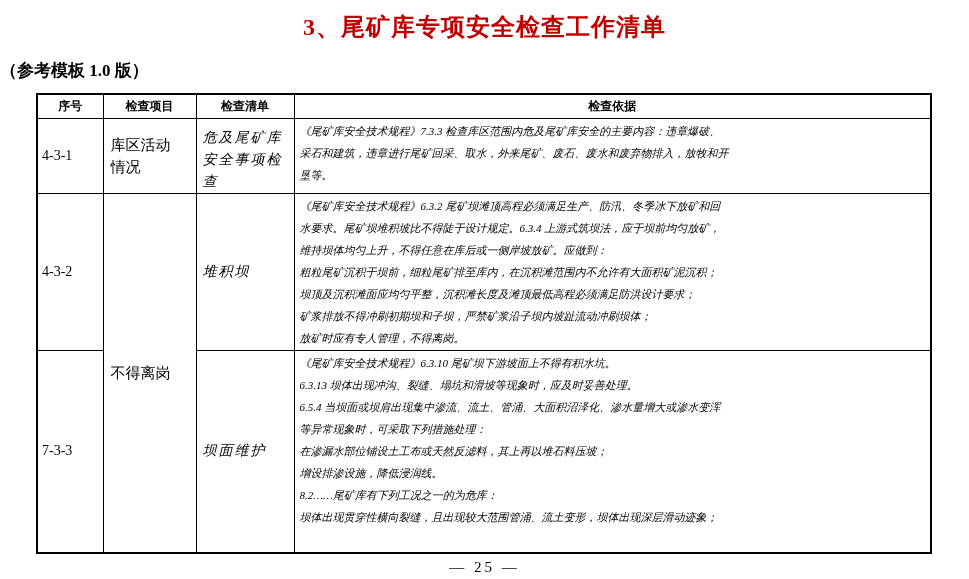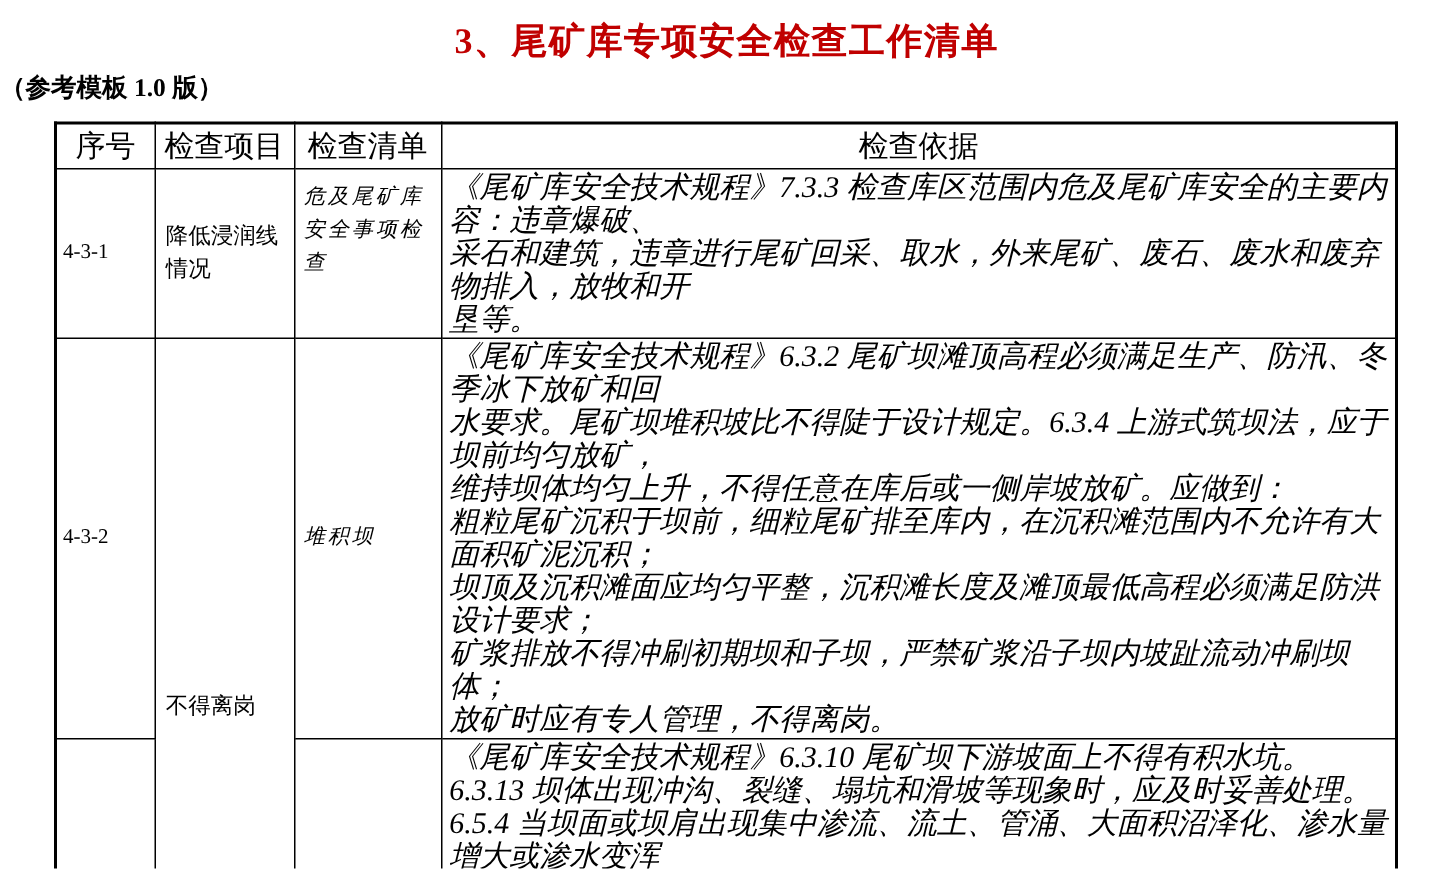--- a/index.html
+++ b/index.html
@@ -2,21 +2,21 @@
 <html lang="zh"><head>
 <meta charset="utf-8">
 <style>
   html,body{margin:0;padding:0;}
   body{
     width:969px;height:579px;overflow:hidden;background:#ffffff;
     font-family:"Liberation Serif","DejaVu Serif",serif;
     color:#000;
   }
   .doc-title{
-    margin:11px 0 4px 0;
+    margin:11px 0 16px 0;
     text-align:center;
     font-size:24px;
     font-weight:bold;
     color:#c00000;
     letter-spacing:1px;
   }
   .doc-subtitle{
     margin:0 0 11px 0;
     text-align:left;
     font-size:17px;
@@ -29,22 +29,22 @@
     margin-left:36px;
     width:894px;
     border:2px solid #000;
   }
   .checklist-table th,.checklist-table td{
     border:1px solid #000;
     padding:0 4px;
     vertical-align:middle;
   }
   .checklist-table th{
-    font-size:20px;
-    font-weight:normal;
+    font-size:12px;
+    font-weight:bold;
     text-align:center;
     height:21px;
     padding:1px 2px;
   }
   td.seq{
     text-align:left;
     font-size:14px;
     font-family:"Liberation Serif","DejaVu Serif",serif;
   }
   td.item{
@@ -57,21 +57,21 @@
   td.checklist{
     font-style:italic;
     font-size:14px;
     line-height:22px;
     padding-left:6px;
     letter-spacing:2px;
     white-space:pre-line;
   }
   td.basis{
     font-style:italic;
-    font-size:20px;
+    font-size:11px;
     line-height:22px;
     vertical-align:top;
     padding:1px 5px;
     white-space:pre-line;
   }
   td.va-top{vertical-align:top;padding-top:8px;}
   tr.row-1{height:68px;}
   tr.row-2{height:156px;}
   tr.row-3{height:202px;}
   .page-footer{
@@ -98,21 +98,21 @@
     <tr>
       <th>序号</th>
       <th>检查项目</th>
       <th>检查清单</th>
       <th>检查依据</th>
     </tr>
   </thead>
   <tbody>
     <tr class="row-1">
       <td class="seq">4-3-1</td>
-      <td class="item">降低浸润线
+      <td class="item">库区活动
 情况</td>
       <td class="checklist va-top">危及尾矿库
 安全事项检
 查</td>
       <td class="basis">《尾矿库安全技术规程》7.3.3 检查库区范围内危及尾矿库安全的主要内容：违章爆破、
 采石和建筑，违章进行尾矿回采、取水，外来尾矿、废石、废水和废弃物排入，放牧和开
 垦等。</td>
     </tr>
     <tr class="row-2">
       <td class="seq">4-3-2</td>

